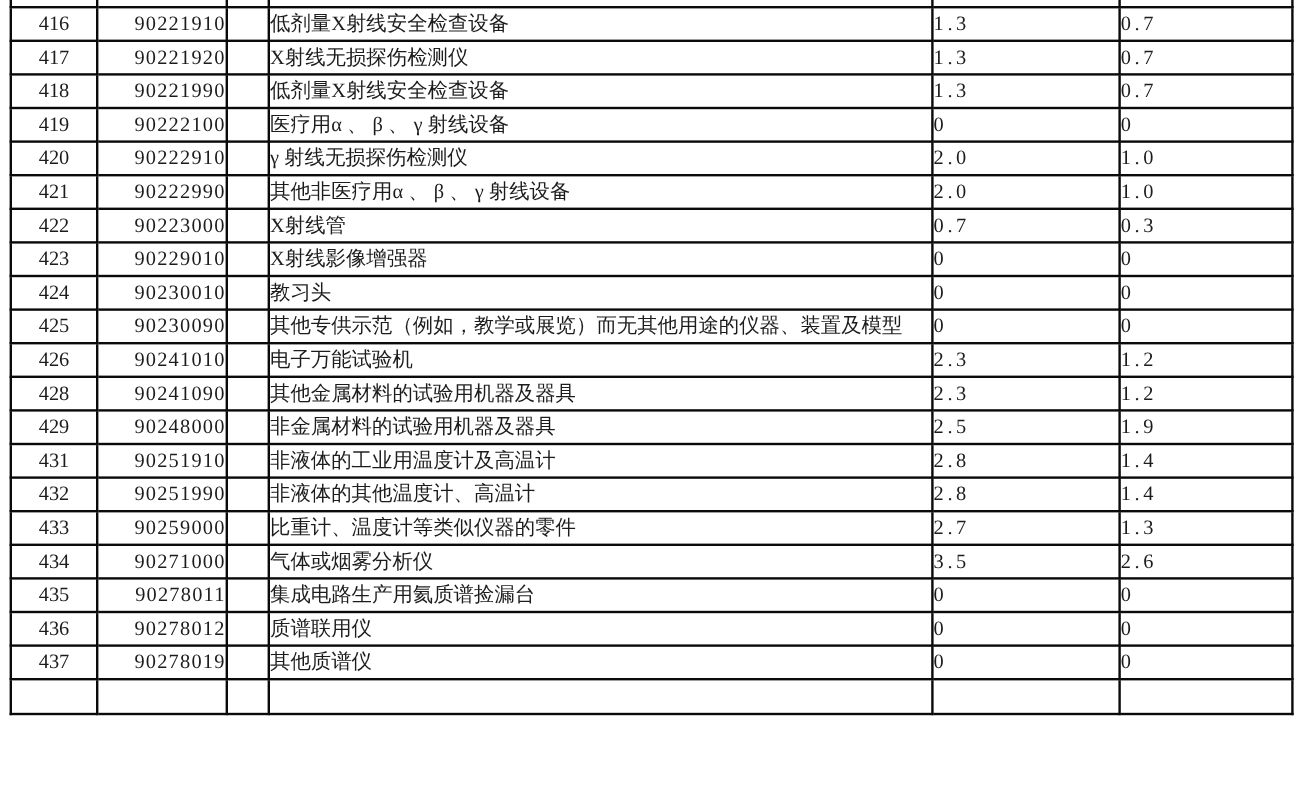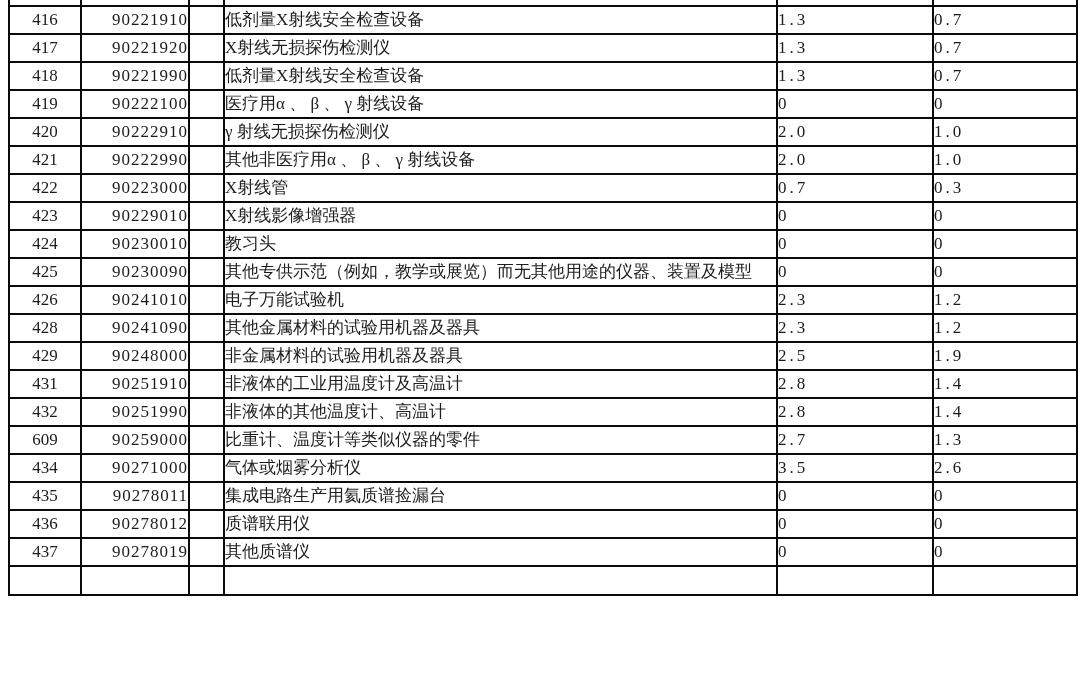--- a/index.html
+++ b/index.html
@@ -187,21 +187,21 @@
   </tr>
         <tr class="data-row">
     <td class="c-seq">432</td>
     <td class="c-code">90251990</td>
     <td class="c-note"></td>
     <td class="c-desc">非液体的其他温度计、高温计</td>
     <td class="c-rate">2.8</td>
     <td class="c-rate">1.4</td>
   </tr>
         <tr class="data-row">
-    <td class="c-seq">609</td>
+    <td class="c-seq">433</td>
     <td class="c-code">90259000</td>
     <td class="c-note"></td>
     <td class="c-desc">比重计、温度计等类似仪器的零件</td>
     <td class="c-rate">2.7</td>
     <td class="c-rate">1.3</td>
   </tr>
         <tr class="data-row">
     <td class="c-seq">434</td>
     <td class="c-code">90271000</td>
     <td class="c-note"></td>

